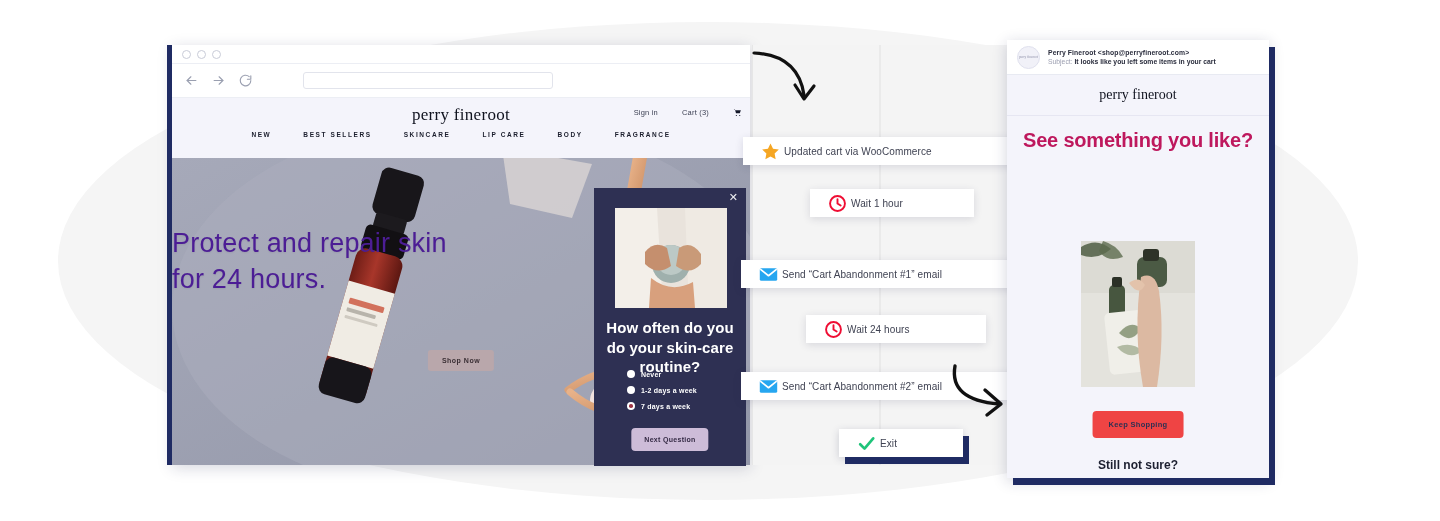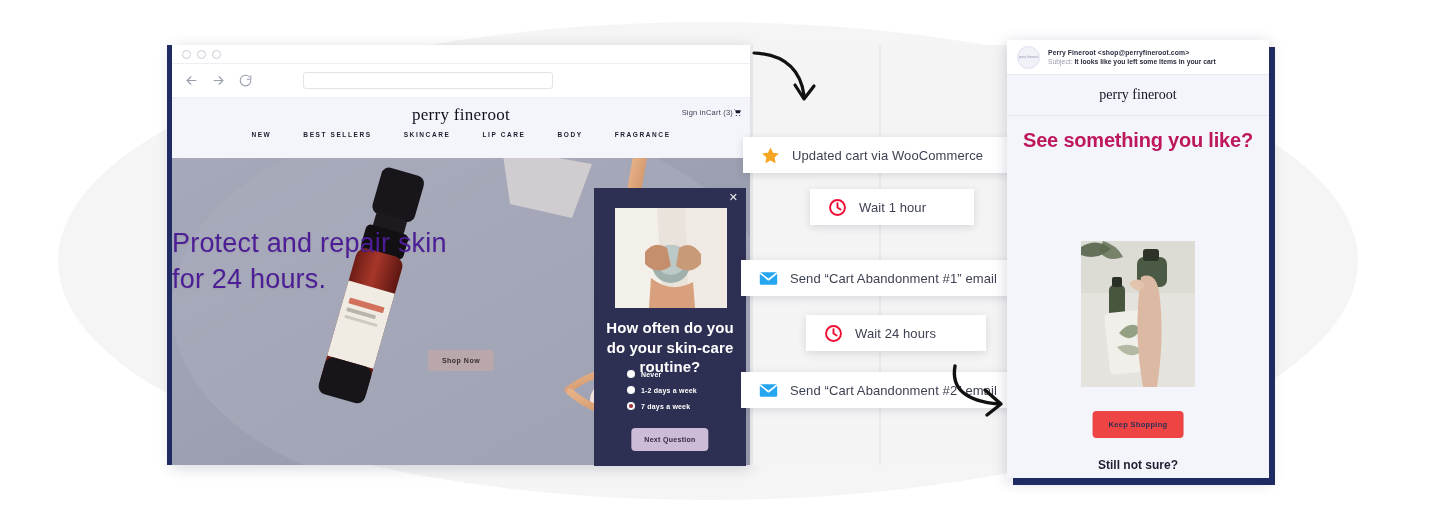--- a/index.html
+++ b/index.html
@@ -49,21 +49,21 @@
   .site-header {
     background: #f4f4fb; height: 60px; position: relative;
   }
   .brand-wordmark {
     position: absolute; left: 0; right: 0; top: 7px;
     text-align: center; font-family: "Liberation Serif", serif;
     font-size: 17px; color: #10131f; letter-spacing: .3px;
   }
   .acct {
     position: absolute; right: 8px; top: 10px;
-    display: flex; align-items: center; gap: 0;
+    display: flex; align-items: center; gap: 24px;
     font-size: 7.5px; color: #3b3f52; letter-spacing: .2px;
   }
   .cart-ico { width: 9px; height: 9px; color: #15182a; }
   .site-nav {
     position: absolute; left: 0; right: 0; top: 33px;
     display: flex; justify-content: center; gap: 32px;
     font-size: 6.5px; font-weight: 700; letter-spacing: 1.6px; color: #1a1d2c;
   }
   .hero {
     position: relative; height: 309px; overflow: hidden;
@@ -128,24 +128,24 @@
   .flow-rail {
     position: absolute; left: 50%; top: 0; bottom: 0; width: 1px;
     background: #e0e0e0; transform: translateX(-.5px);
   }
   .flow-grid-l { position:absolute; left: 0; top: 0; bottom: 0; width: 1px; background: #e6e6e6; }
   .flow-grid-r { position:absolute; right: 0; top: 0; bottom: 0; width: 1px; background: #e6e6e6; }
 
   .node {
     position: absolute;
     background: #fff;
-    display: flex; align-items: center; gap: 12px;
-    padding: 0 18px; height: 36px;
+    display: flex; align-items: center; gap: 4px;
+    padding: 0 18px; height: 28px;
     box-shadow: 0 2px 8px rgba(40,45,80,.14);
-    font-size: 13px; color: #3f4252; white-space: nowrap;
+    font-size: 10px; color: #3f4252; white-space: nowrap;
     letter-spacing: .1px;
   }
   .node .label { font-weight: 400; }
   .node-icon { flex: none; width: 19px; height: 19px; display:block; }
 
   .node-trigger { left: -9px;  top: 92px;  width: 264px; }
   .node-wait1   { left: 58px;  top: 144px; width: 128px; }
   .node-email1  { left: -11px; top: 215px; width: 278px; }
   .node-wait24  { left: 54px;  top: 270px; width: 144px; }
   .node-email2  { left: -11px; top: 327px; width: 278px; }
@@ -376,20 +376,26 @@
     </div>
 
     <div class="node node-email2">
       <svg class="node-icon" viewBox="0 0 24 20">
           <rect x="1" y="2" width="22" height="16" rx="2" fill="#26a6f0"></rect>
           <path d="M1.6 3.2L12 11.6 22.4 3.2" stroke="#fff" stroke-width="2.1" fill="none" stroke-linejoin="round"></path>
         </svg>
       <span class="label">Send “Cart Abandonment #2” email</span>
     </div>
 
+    <div class="node node-exit">
+      <svg class="node-icon" viewBox="0 0 24 24" fill="none" stroke="#1fc47a" stroke-width="3.4" stroke-linecap="round" stroke-linejoin="round">
+          <path d="M4 13l5.5 5.5L20.5 5.5"></path>
+        </svg>
+      <span class="label">Exit</span>
+    </div>
   </div>
 
   <svg class="arrow-svg" style="left:945px; top:362px; width:76px; height:58px;" viewBox="0 0 76 58">
     <path d="M10 4 q-6 34 44 38" stroke="#111" stroke-width="3.4" fill="none" stroke-linecap="round"></path>
     <path d="M40 28 l16 14 l-14 11" stroke="#111" stroke-width="3.4" fill="none" stroke-linecap="round" stroke-linejoin="round"></path>
   </svg>
 
   <div class="email">
     <div class="email-head">
       <div class="email-avatar">

